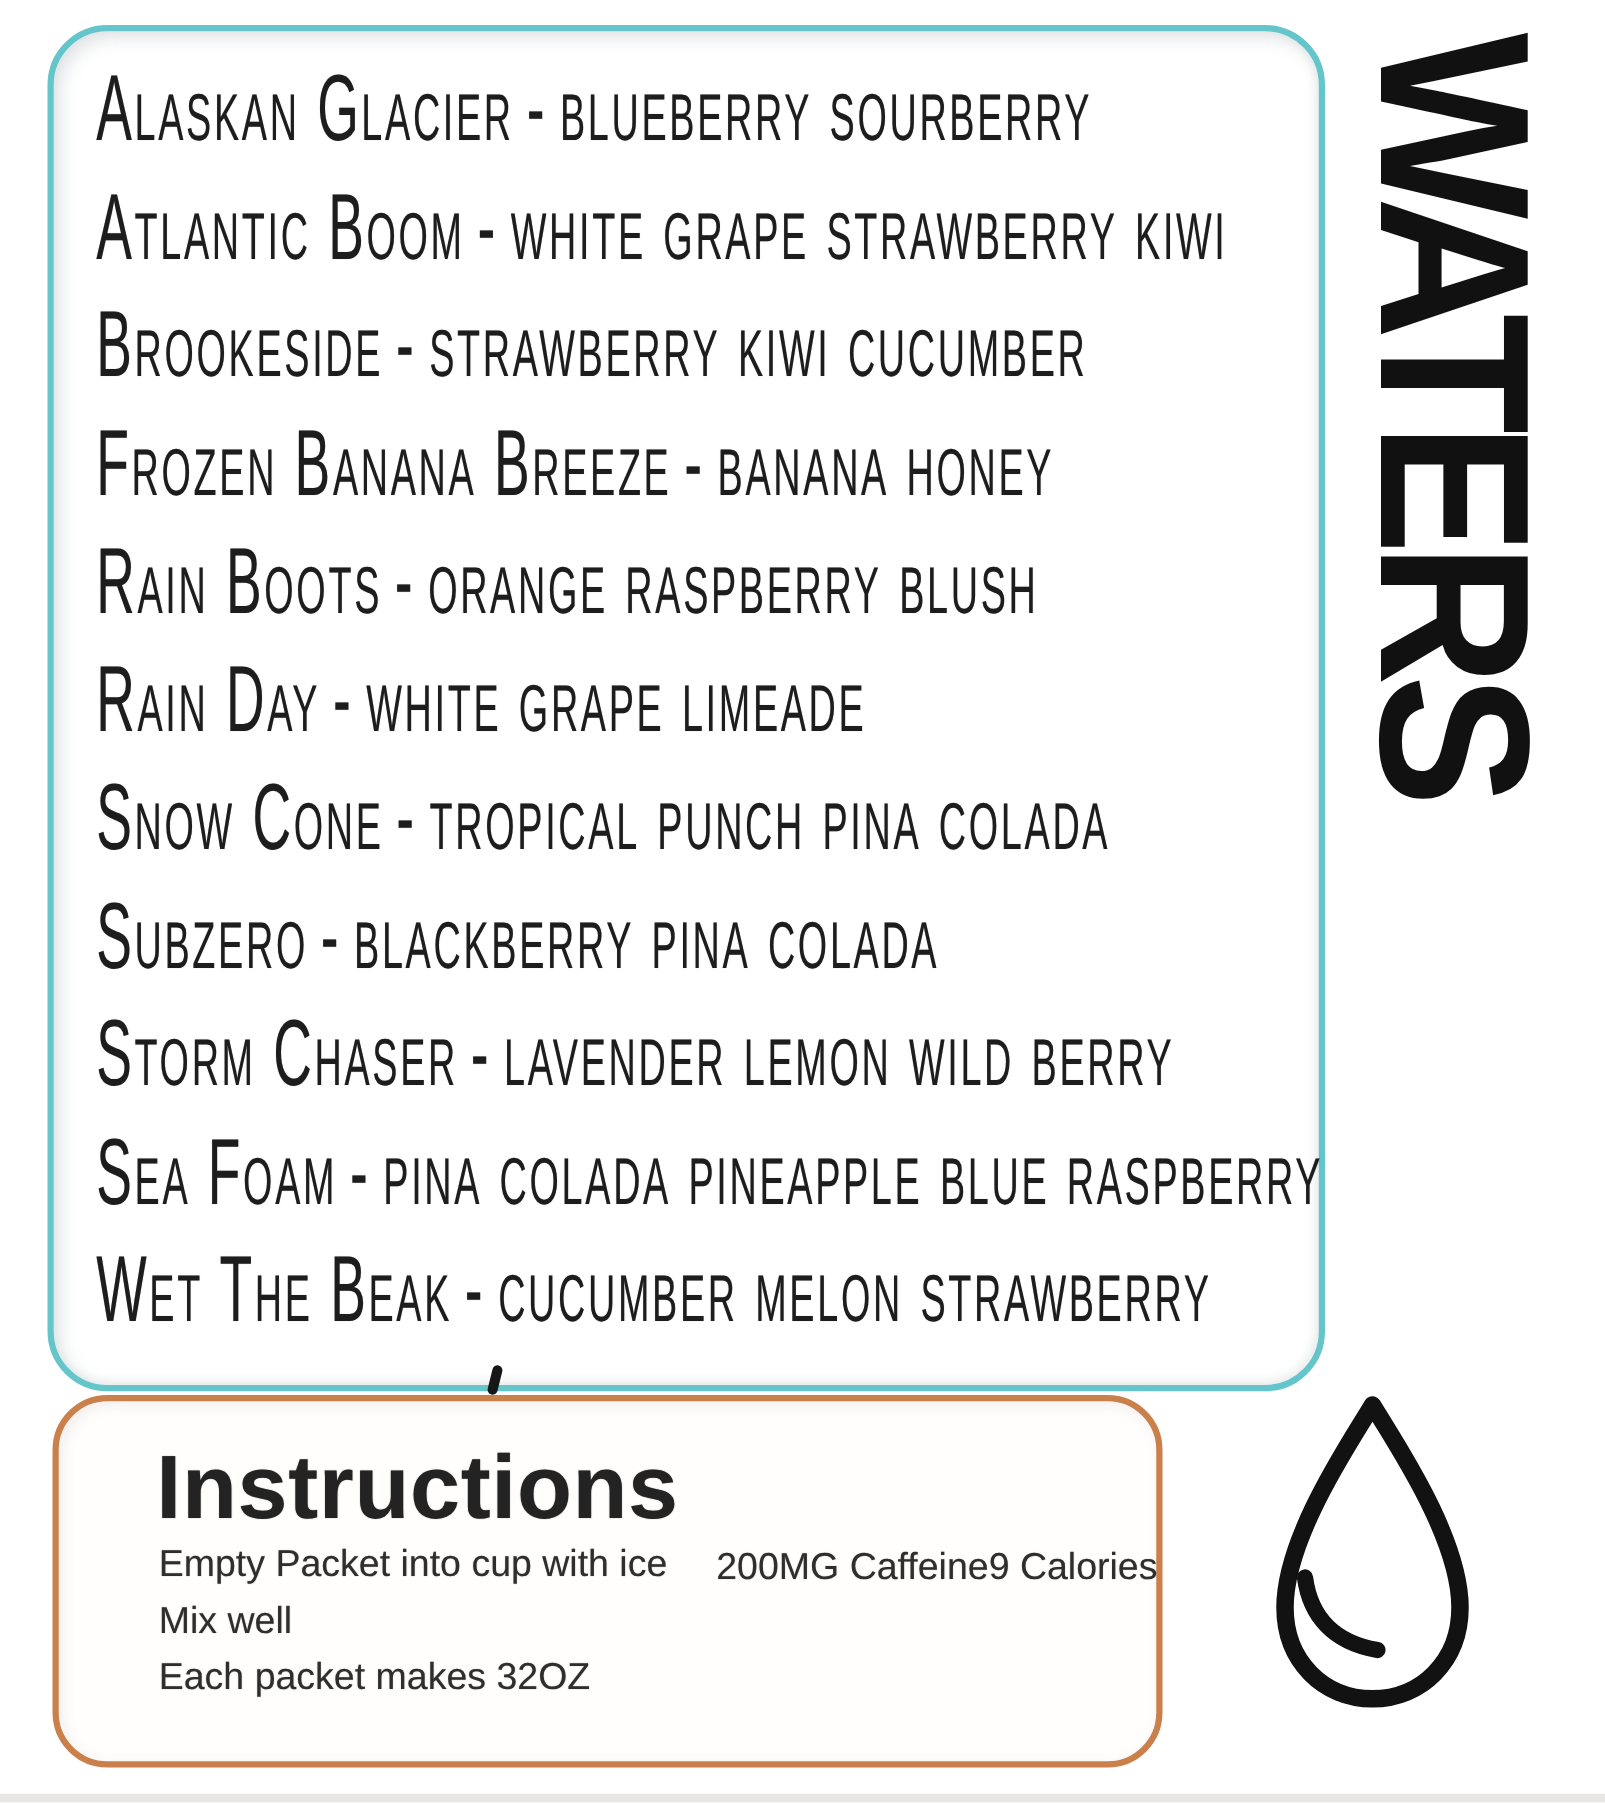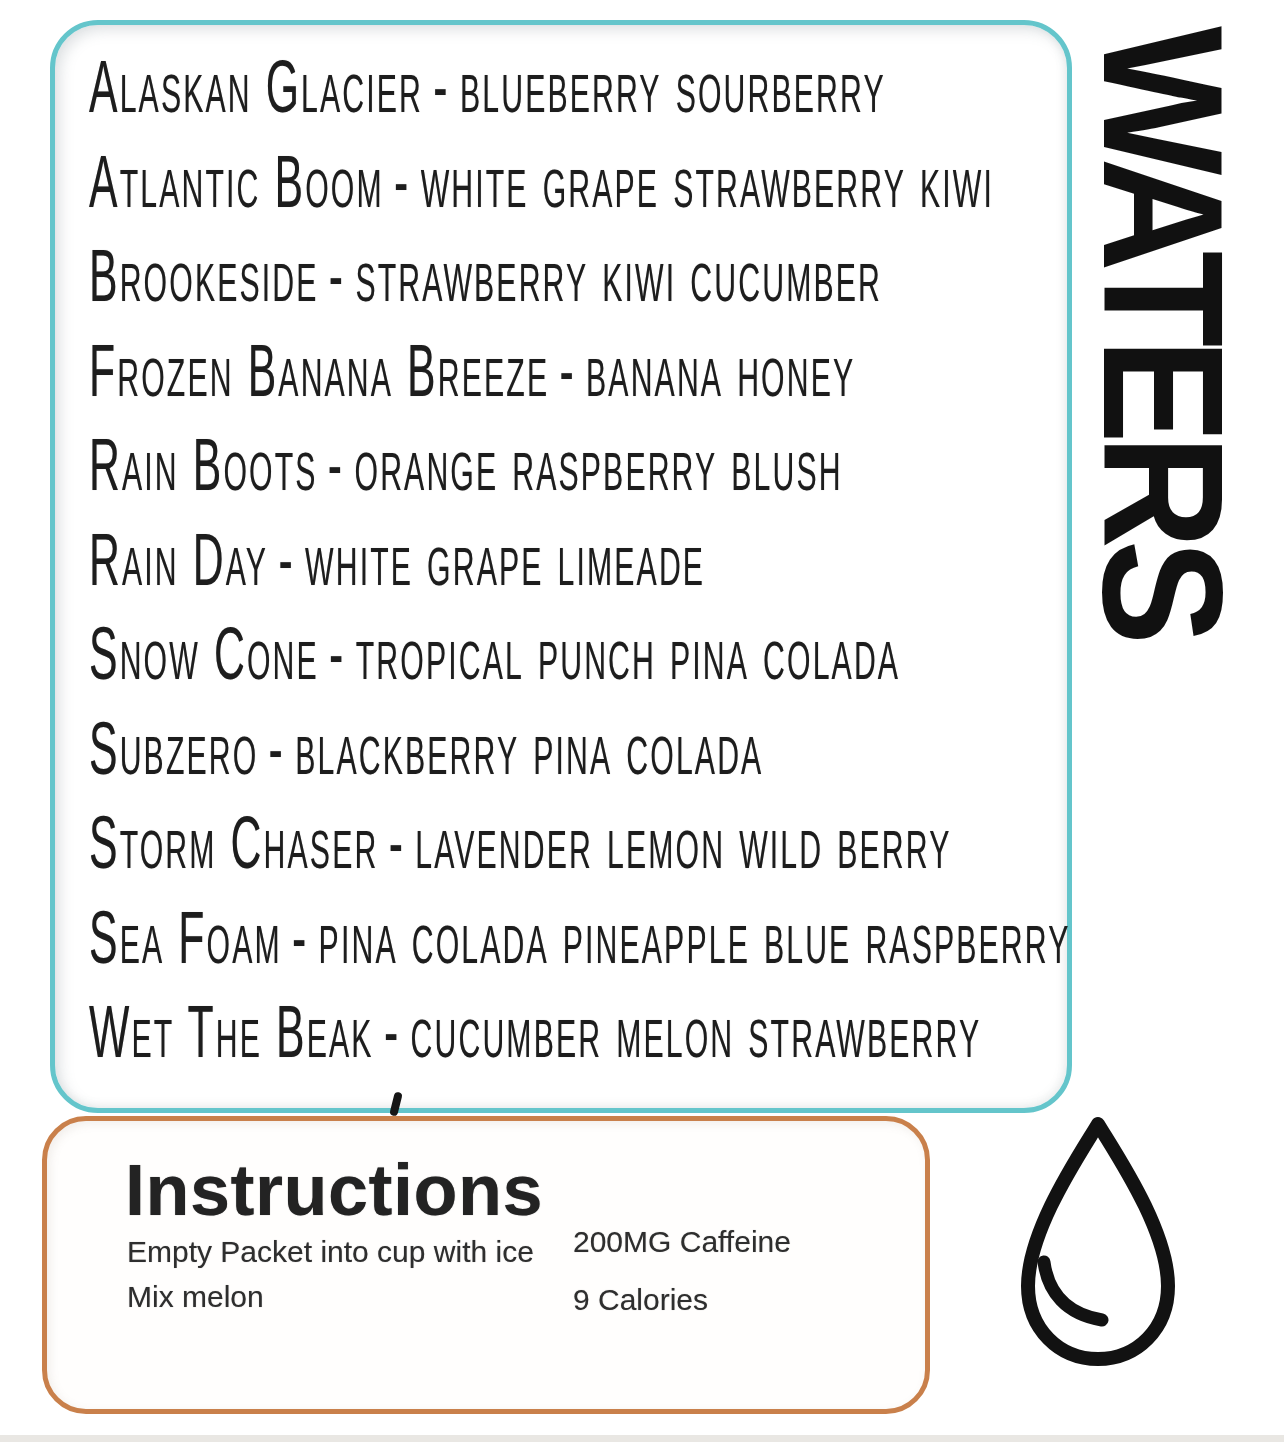--- a/index.html
+++ b/index.html
@@ -14,21 +14,20 @@
   
   .menu-box {
     position: absolute;
     left: 38px; top: 20px;
     width: 1012px; height: 1083px;
     background: #ffffff;
     border: 5px solid #64c5cb;
     border-radius: 48px;
     box-shadow: inset 5px 5px 14px rgba(110,125,130,0.22),
                 inset -3px -3px 8px rgba(110,125,130,0.10);
-    margin-left: 12px;
   }
   .menu-list {
     position: absolute;
     left: 34px; top: 14px;
     display: flex;
     flex-direction: column;
   }
   .menu-line {
     height: 94.5px;
     display: flex;
@@ -91,22 +90,22 @@
     color: #232323;
     text-shadow: 0 0 1px rgba(0,0,0,0.45);
   }
   .steps-col {
     position: absolute;
     left: 80px; top: 114px;
     display: flex; flex-direction: column;
   }
   .facts-col {
     position: absolute;
-    left: 526px; top: 104px;
-    display: flex; flex-direction: column; gap: 13px;
+    left: 526px; top: 116px;
+    display: flex; flex-direction: row;
   }
   .ins-line {
     height: 45px;
     font-size: 30px;
     color: #2e2e2e;
     text-shadow: 0 0 1px rgba(0,0,0,0.35);
     white-space: nowrap;
   }
 
   
@@ -194,21 +193,22 @@
 
   <div class="waters-title">WATERS</div>
 
   <div class="artifact"></div>
 
   <section class="instructions-box">
     <h1 class="instructions-title">Instructions</h1>
 
     <div class="steps-col">
       <div class="ins-line">Empty Packet into cup with ice</div>
-      <div class="ins-line">Mix melon</div>
+      <div class="ins-line">Mix well</div>
+      <div class="ins-line">Each packet makes 32OZ</div>
     </div>
 
     <div class="facts-col">
       <div class="ins-line">200MG Caffeine</div>
       <div class="ins-line">9 Calories</div>
     </div>
   </section>
 
   <svg class="droplet" viewBox="0 0 200 262" fill="none" xmlns="http://www.w3.org/2000/svg">
     <path d="M100 14 C 82 44, 30 120, 30 176 C 30 219 61 249 100 249 C 139 249 170 219 170 176 C 170 120 118 44 100 14 Z" stroke="#121212" stroke-width="14" stroke-linejoin="round" stroke-linecap="round"></path>

